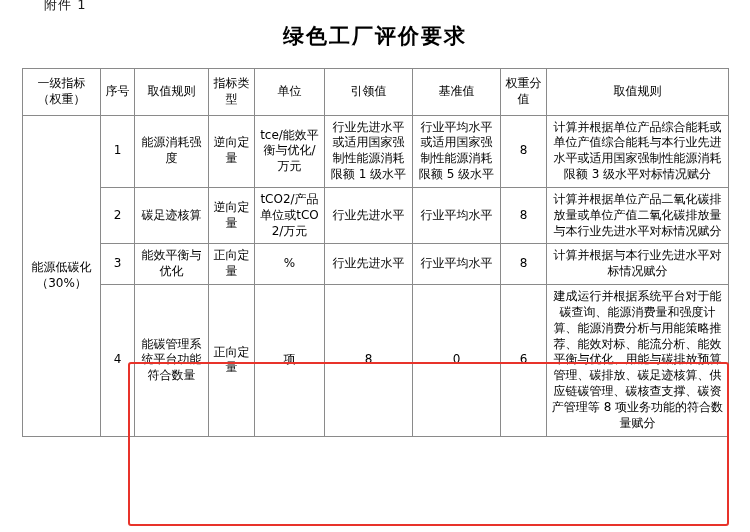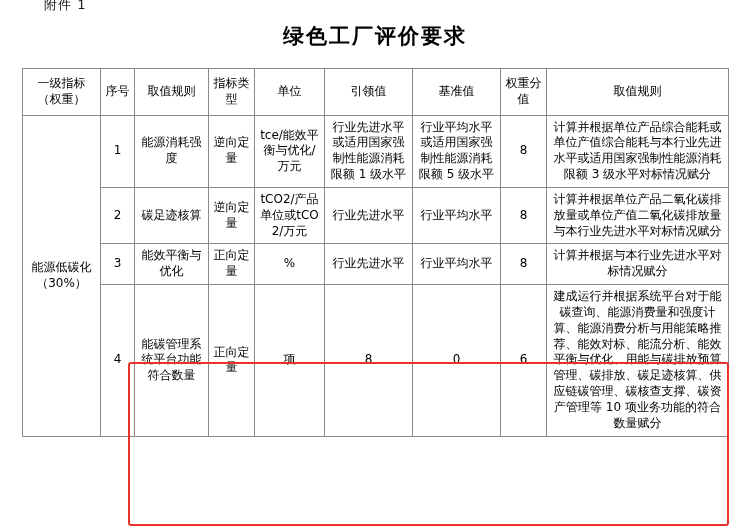--- a/index.html
+++ b/index.html
@@ -156,21 +156,21 @@
           <td class="rule">计算并根据与本行业先进水平对标情况赋分</td>
         </tr>
         <tr>
           <td>4</td>
           <td>能碳管理系统平台功能符合数量</td>
           <td>正向定量</td>
           <td>项</td>
           <td>8</td>
           <td>0</td>
           <td>6</td>
-          <td class="rule">建成运行并根据系统平台对于能碳查询、能源消费量和强度计算、能源消费分析与用能策略推荐、能效对标、能流分析、能效平衡与优化、用能与碳排放预算管理、碳排放、碳足迹核算、供应链碳管理、碳核查支撑、碳资产管理等 10 项业务功能的符合数量赋分</td>
+          <td class="rule">建成运行并根据系统平台对于能碳查询、能源消费量和强度计算、能源消费分析与用能策略推荐、能效对标、能流分析、能效平衡与优化、用能与碳排放预算管理、碳排放、碳足迹核算、供应链碳管理、碳核查支撑、碳资产管理等 8 项业务功能的符合数量赋分</td>
         </tr>
       </tbody>
     </table>
   </div>
 
   <div class="highlight-box"></div>
 
 </div>
 
 </body></html>

